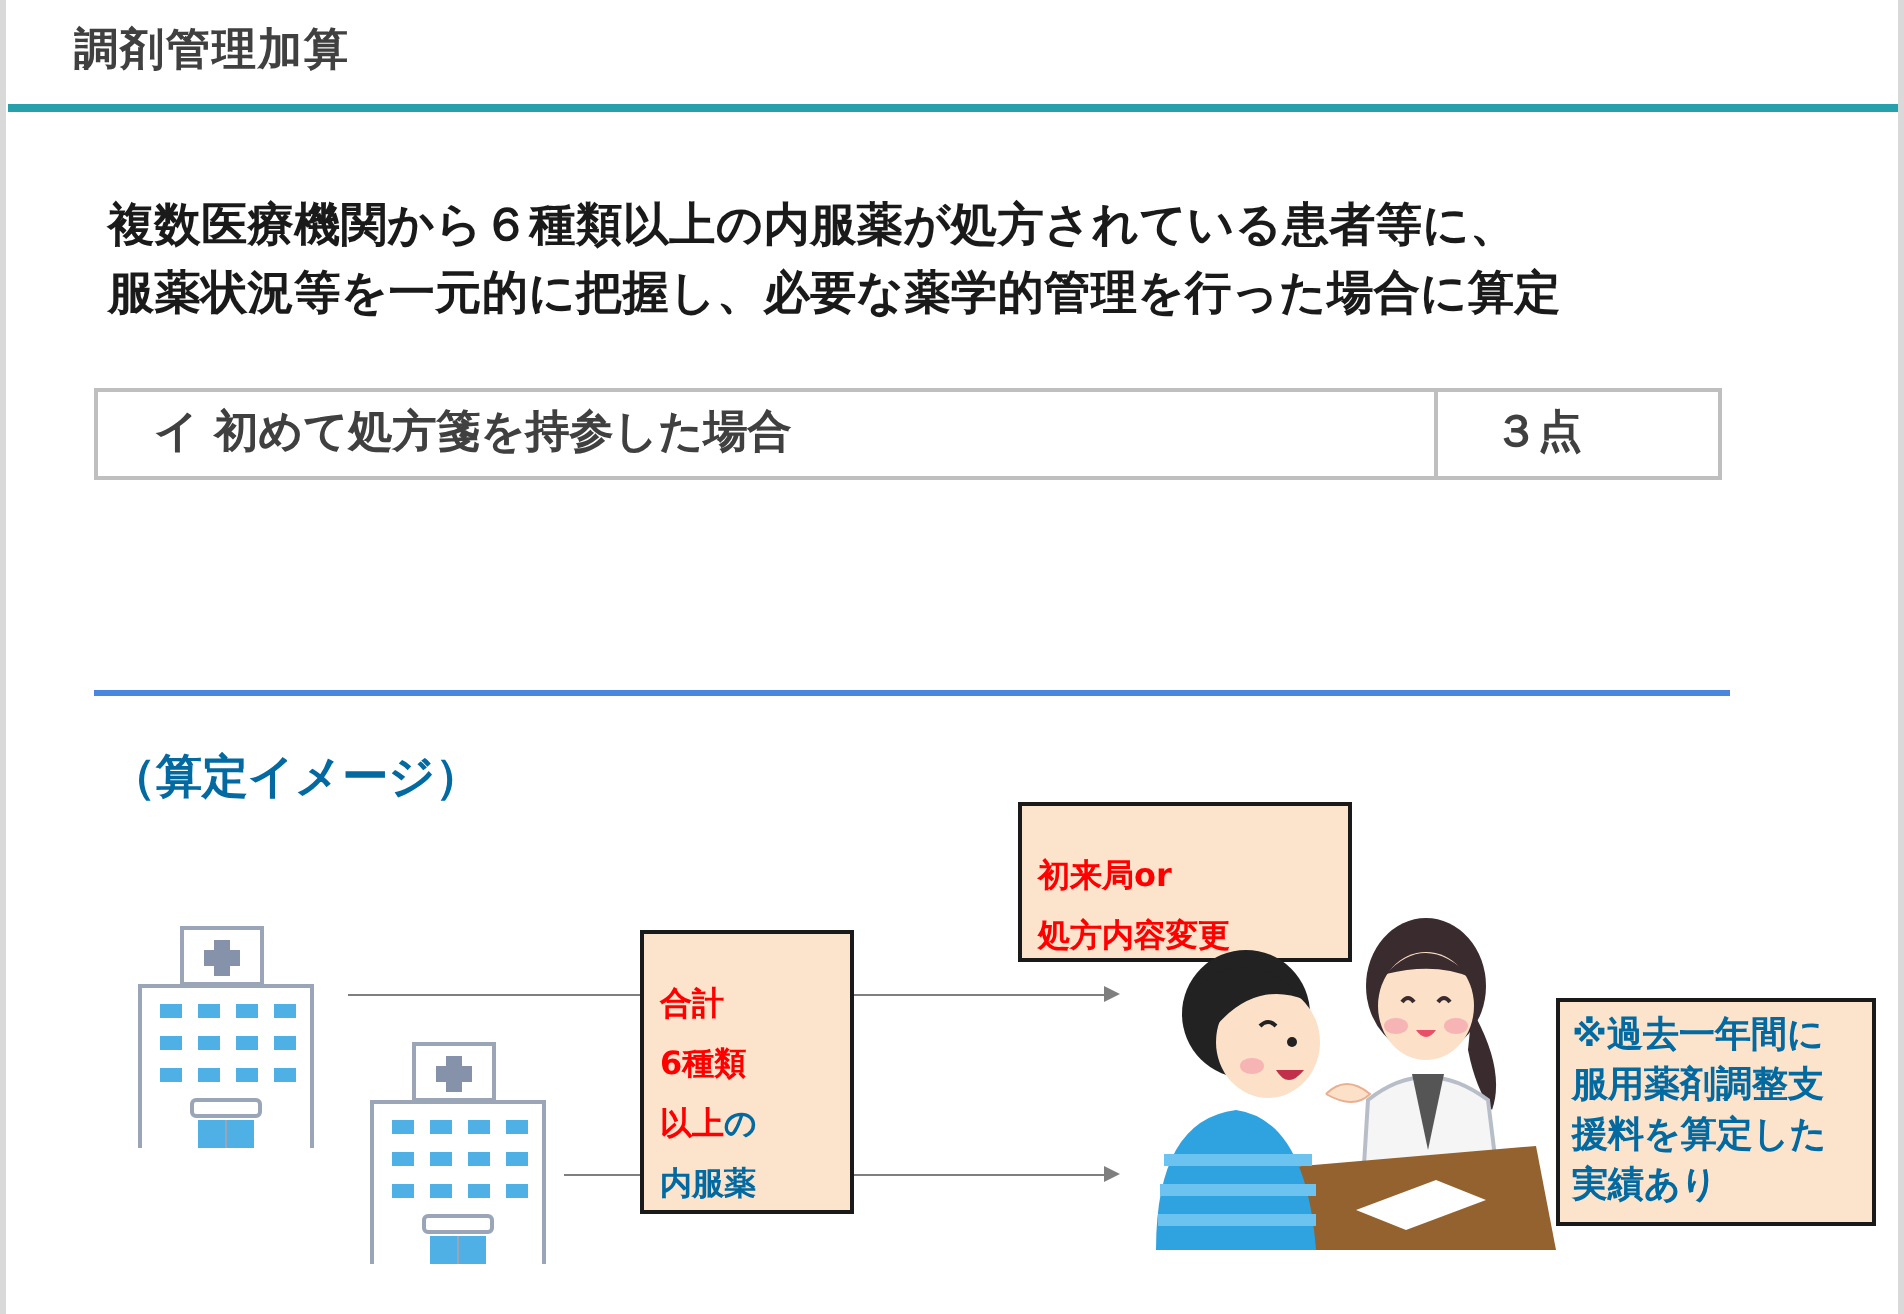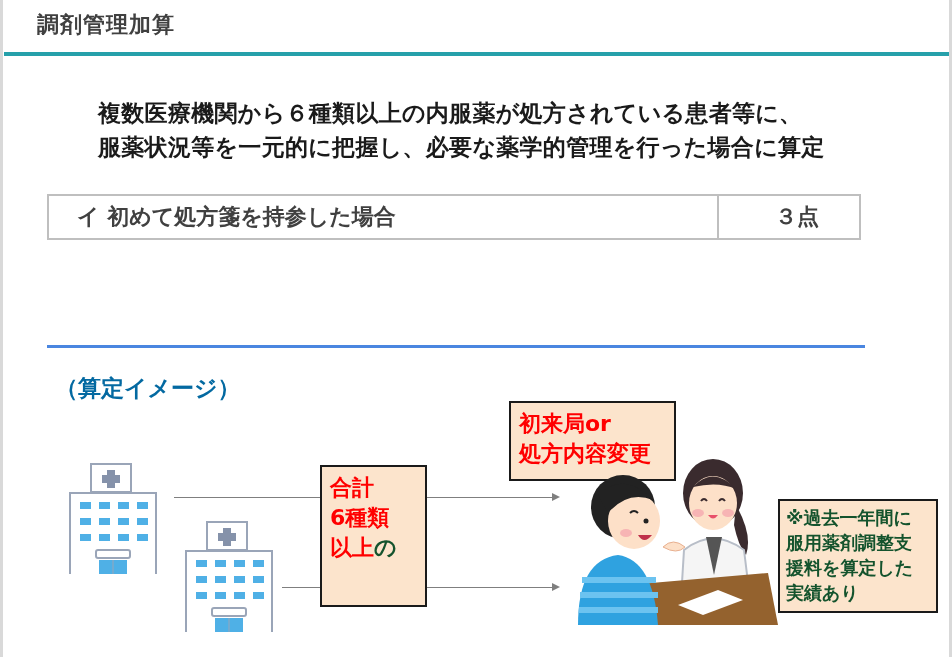--- a/index.html
+++ b/index.html
@@ -10,41 +10,41 @@
   }
   .frame-left { position:absolute; left:0; top:0; width:3px; height:657px; background:#d9d9d9; }
   .frame-right { position:absolute; right:0; top:0; width:3px; height:657px; background:#d9d9d9; }
   .title {
     position:absolute; left:37px; top:10px; font-size:22px; font-weight:bold; color:#404040;
     letter-spacing:1px;
   }
   .title-rule { position:absolute; left:4px; top:52px; width:945px; height:4px; background:#26a0aa; }
   .lead {
     position:absolute; left:54px; top:96px; width:840px; font-size:23px; font-weight:bold; color:#1a1a1a;
-    line-height:34px; letter-spacing:0.3px;margin-left:44px;
+    line-height:34px; letter-spacing:0.3px;
   }
   table.fees {
     position:absolute; left:47px; top:194px; width:814px; border-collapse:collapse;
     font-size:22px; font-weight:bold; color:#404040;
   }
   table.fees td { border:2px solid #bfbfbf; vertical-align:top; padding:5px 28px; line-height:32px; }
-  table.fees td.pts { width:100px; text-align:center; padding-right:12px; }
+  table.fees td.pts { width:100px; text-align:left; padding-right:12px; }
   .indent { display:block; padding-left:26px; }
   .blue-rule { position:absolute; left:47px; top:345px; width:818px; height:3px; background:#4a86e0; }
   .image-label { position:absolute; left:55px; top:373px; font-size:23px; font-weight:bold; color:#0369a1; }
 
   .connector { position:absolute; height:1px; background:#7f7f7f; }
   .arrowhead { position:absolute; width:0; height:0; border-top:4px solid transparent; border-bottom:4px solid transparent; border-left:8px solid #7f7f7f; }
 
   .box {
     position:absolute; background:#fce4cc; border:2px solid #1a1a1a; box-sizing:border-box;
-    font-weight:bold; font-size:22px; line-height:30px; padding:6px 8px;
+    font-weight:bold; font-size:16px; line-height:30px; padding:20px 8px;
   }
   .red { color:#ff0000; }
-  .black { color:#14532d; }
+  .black { color:#0369a1; }
 
   .building { position:absolute; }
   .people { position:absolute; left:568px; top:455px; }
 </style>
 </head>
 <body>
 
 <div class="frame-left"></div>
 <div class="frame-right"></div>
 
@@ -118,20 +118,21 @@
 
 <div class="connector" style="left:174px; top:497px; width:380px;"></div>
 <div class="arrowhead" style="left:552px; top:493px;"></div>
 <div class="connector" style="left:282px; top:587px; width:272px;"></div>
 <div class="arrowhead" style="left:552px; top:583px;"></div>
 
 <div class="box" style="left:320px; top:465px; width:107px; height:142px;">
   <div class="red">合計</div>
   <div class="red">6種類</div>
   <div><span class="red">以上</span><span class="black">の</span></div>
+  <div class="black">内服薬</div>
 </div>
 
 <div class="box" style="left:509px; top:401px; width:167px; height:80px;">
   <div class="red">初来局or</div>
   <div class="red">処方内容変更</div>
 </div>
 
 <svg class="people" width="210" height="170" viewBox="0 0 210 170">
 
   <ellipse cx="145" cy="38" rx="30" ry="34" fill="#3a2b2e"></ellipse>

